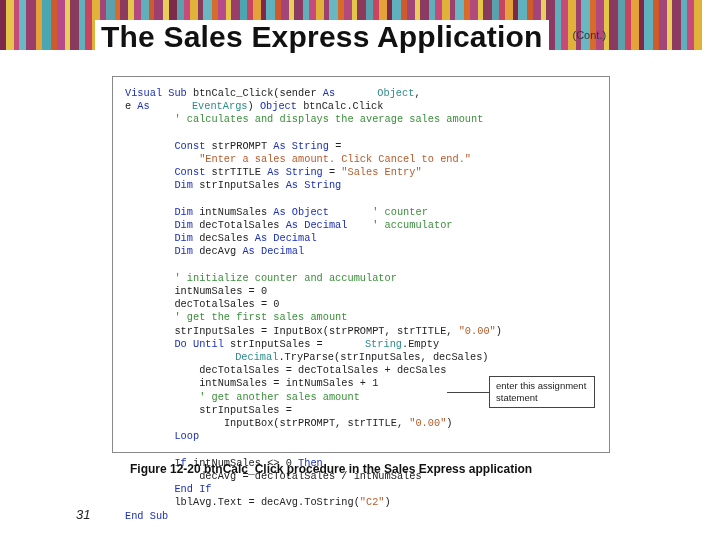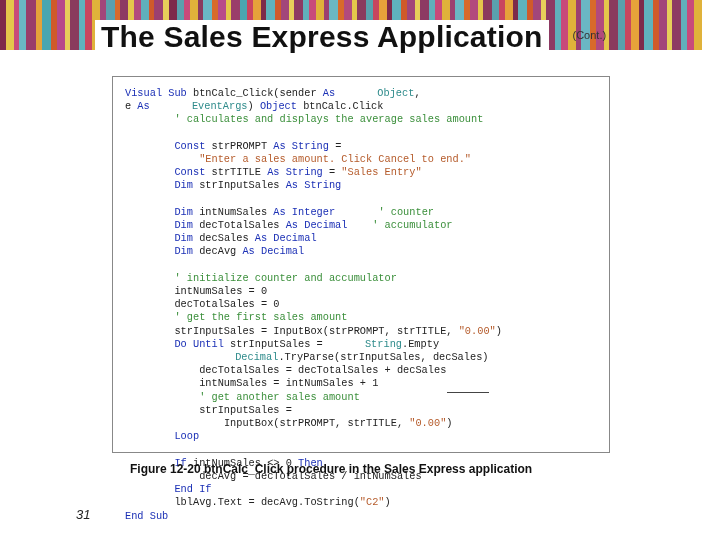--- a/index.html
+++ b/index.html
@@ -225,21 +225,21 @@
 <div class="codebox">
 <div class="code"><span class="kw">Visual Sub</span><span> btnCalc_Click(sender </span><span class="kw">As</span><span> </span><span class="ty">Object</span><span>,</span>
 <span>e </span><span class="kw">As</span><span> </span><span class="ty">EventArgs</span><span>) </span><span class="kw">Object</span><span> btnCalc.Click</span>
         <span class="cm">' calculates and displays the average sales amount</span>
 
         <span class="kw">Const</span><span> strPROMPT </span><span class="kw">As String</span><span> =</span>
             <span class="str">"Enter a sales amount. Click Cancel to end."</span>
         <span class="kw">Const</span><span> strTITLE </span><span class="kw">As String</span><span> = </span><span class="str">"Sales Entry"</span>
         <span class="kw">Dim</span><span> strInputSales </span><span class="kw">As String</span>
 
-        <span class="kw">Dim</span><span> intNumSales </span><span class="kw">As Integer</span>       <span class="cm">' counter</span>
+        <span class="kw">Dim</span><span> intNumSales </span><span class="kw">As Object</span>       <span class="cm">' counter</span>
         <span class="kw">Dim</span><span> decTotalSales </span><span class="kw">As Decimal</span>    <span class="cm">' accumulator</span>
         <span class="kw">Dim</span><span> decSales </span><span class="kw">As Decimal</span>
         <span class="kw">Dim</span><span> decAvg </span><span class="kw">As Decimal</span>
 
         <span class="cm">' initialize counter and accumulator</span>
         <span>intNumSales = 0</span>
         <span>decTotalSales = 0</span>
         <span class="cm">' get the first sales amount</span>
         <span>strInputSales = InputBox(strPROMPT, strTITLE, </span><span class="str">"0.00"</span><span>)</span>
         <span class="kw">Do Until</span><span> strInputSales = </span><span class="ty">String</span><span>.Empty</span>
@@ -250,19 +250,20 @@
             <span>strInputSales =</span>
                 <span>InputBox(strPROMPT, strTITLE, </span><span class="str">"0.00"</span><span>)</span>
         <span class="kw">Loop</span>
 
         <span class="kw">If</span><span> intNumSales &lt;&gt; 0 </span><span class="kw">Then</span>
             <span>decAvg = decTotalSales / intNumSales</span>
         <span class="kw">End If</span>
         <span>lblAvg.Text = decAvg.ToString(</span><span class="str">"C2"</span><span>)</span>
 <span class="kw">End Sub</span></div>
   <div class="callout-line"></div>
+  <div class="callout">enter this assignment statement</div>
 </div>
 
 <div class="figcap">Figure 12-20 btnCalc_Click procedure in the Sales Express application</div>
 
 <div class="footer">
   <div class="pg">31</div>
 </div>
 
 </body></html>

